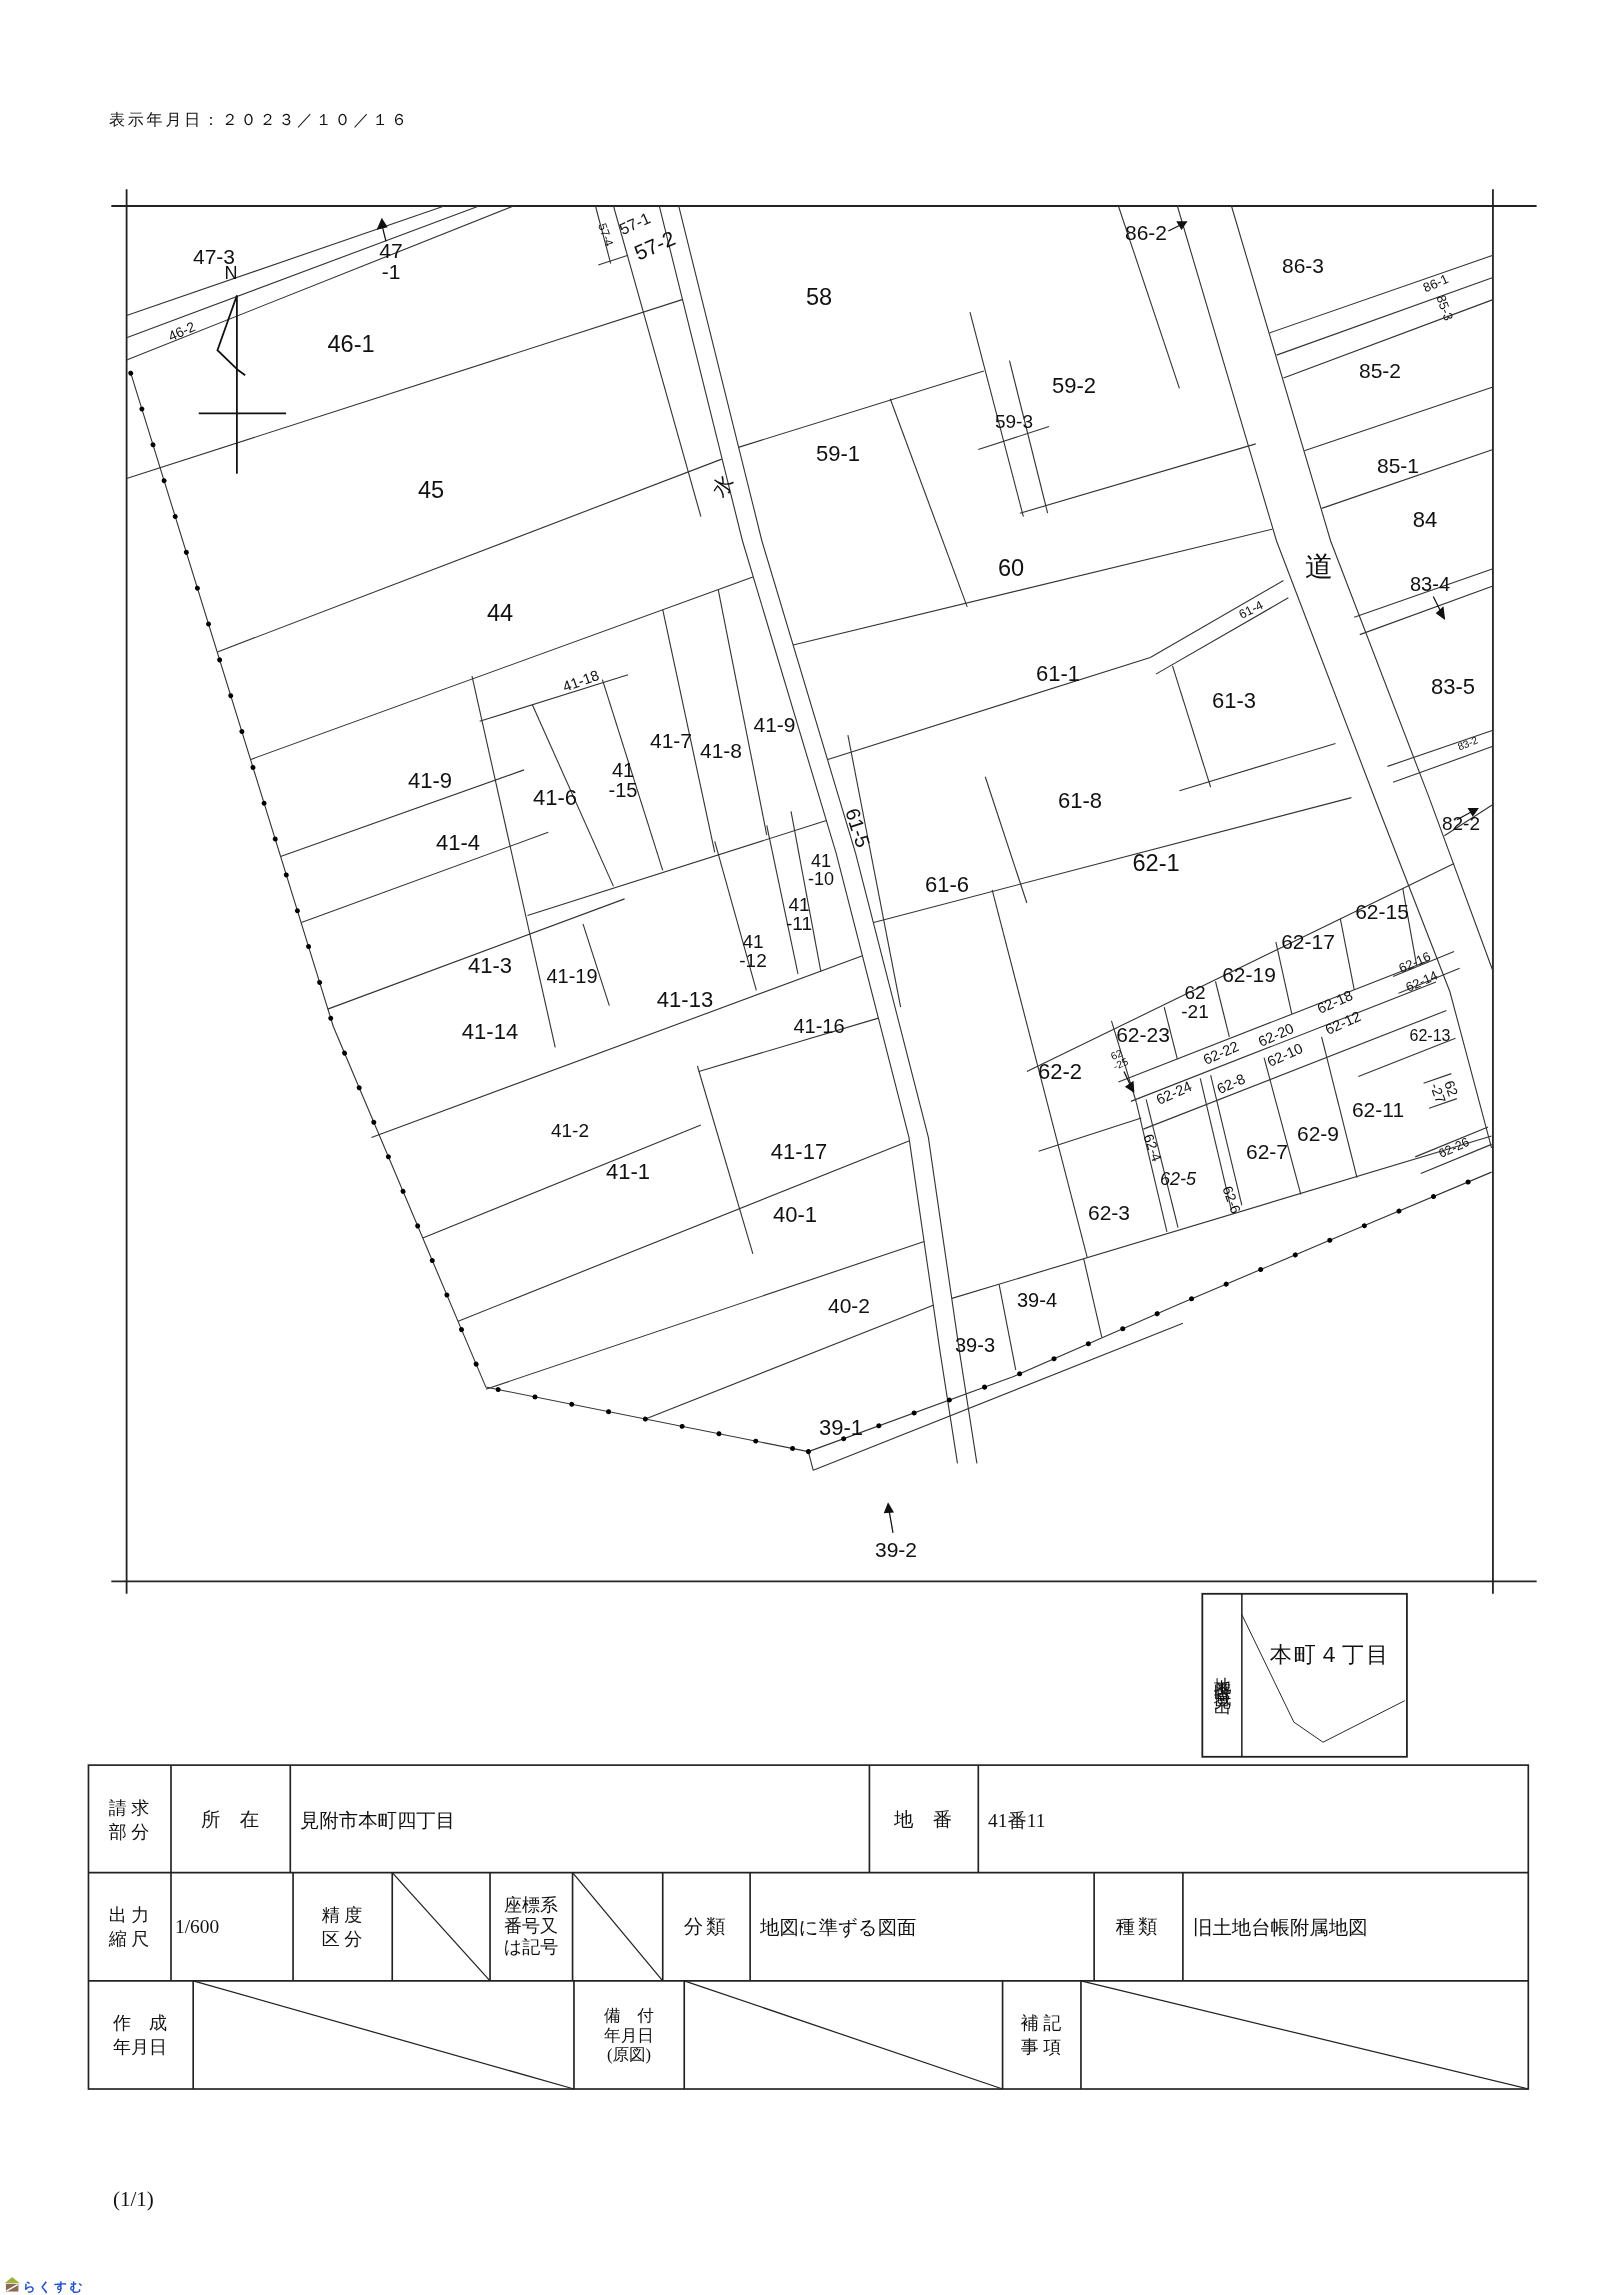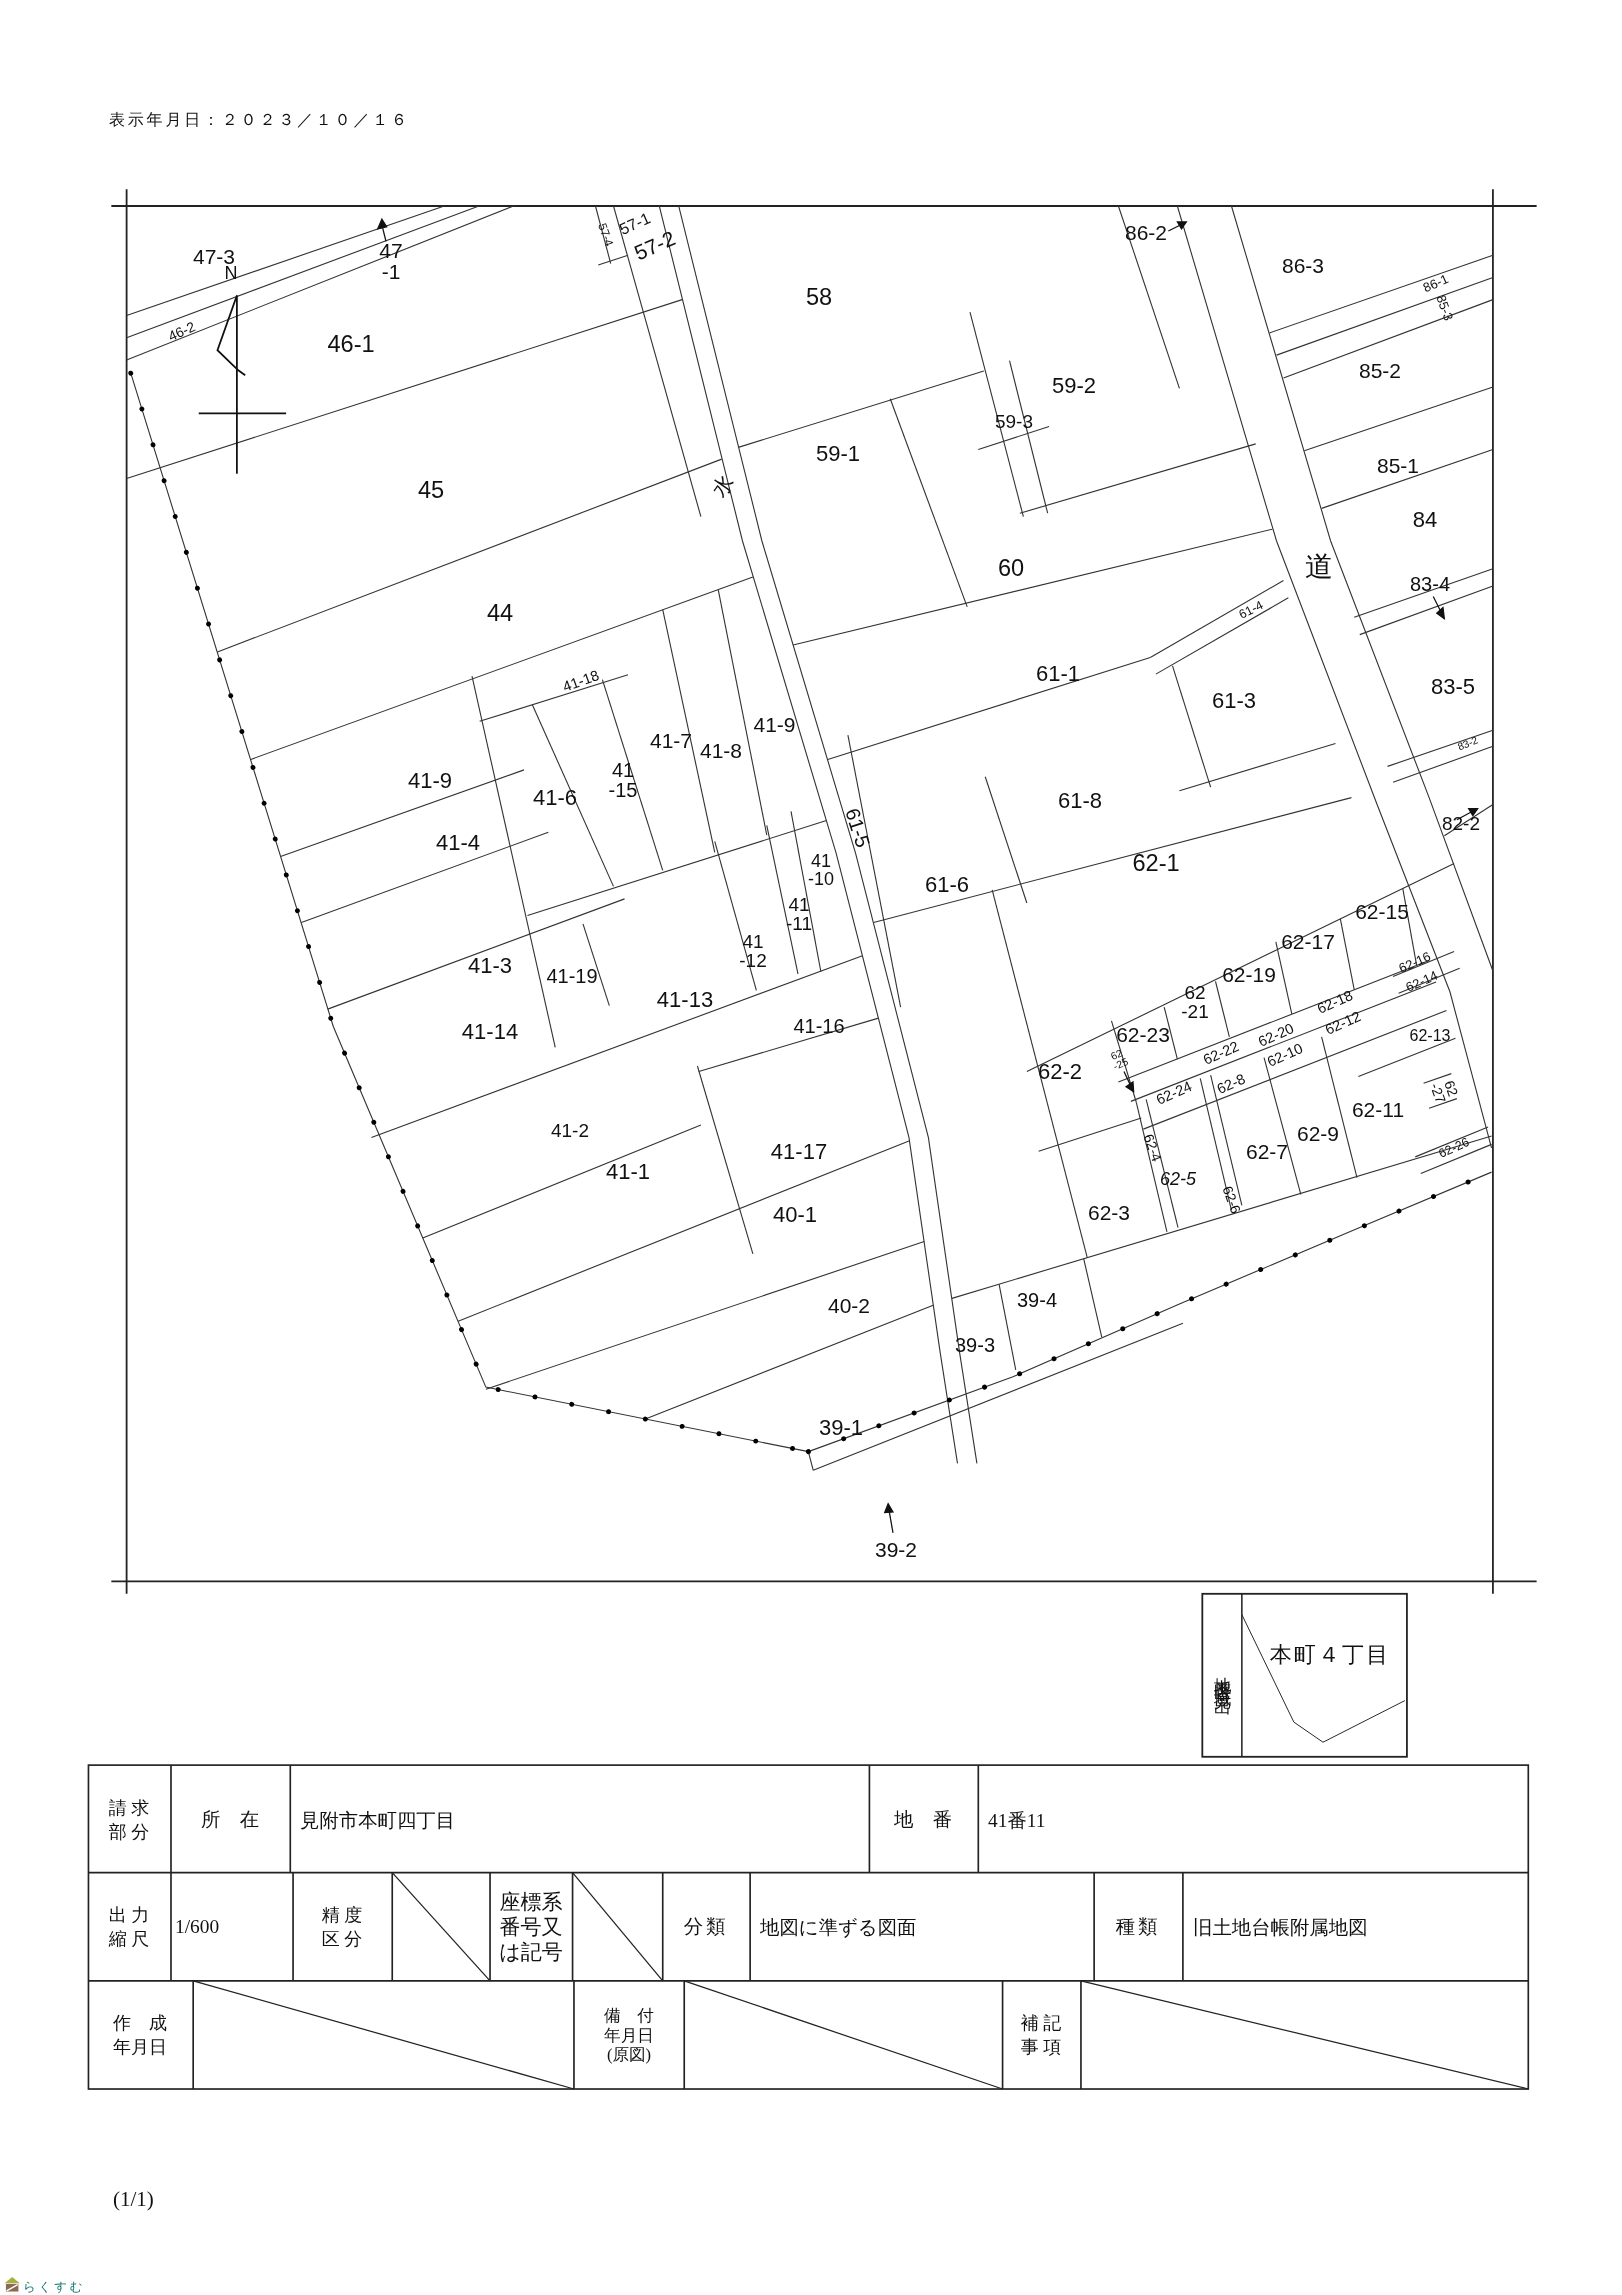--- a/index.html
+++ b/index.html
@@ -3,21 +3,21 @@
 <meta charset="utf-8">
 <style>
   html,body{margin:0;padding:0;background:#ffffff;}
   .page{position:relative;width:1623px;height:2295px;background:#fff;overflow:hidden;
         font-family:"Liberation Sans",sans-serif;color:#151515;}
   svg.lineart{position:absolute;left:0;top:0;}
   .ml{position:absolute;white-space:pre;text-align:center;line-height:0.98;color:#111;}
   .txt{position:absolute;white-space:pre;color:#111;}
   .serif{font-family:"Liberation Serif",serif;}
   .vtext{writing-mode:vertical-rl;text-orientation:upright;letter-spacing:4.2px;}
-  .logo-text{color:#0f766e;}
+  .logo-text{color:#1d4ed8;font-weight:bold;}
 </style>
 </head>
 <body>
 
 <div class="page">
 
   <svg class="lineart" width="1623" height="2295" viewBox="0 0 2339 3309">
     <g stroke="#222" stroke-width="2.6" fill="none">
       <line x1="160" y1="297" x2="2215" y2="297"></line>
       <line x1="160" y1="2280" x2="2215" y2="2280"></line>
@@ -295,21 +295,21 @@
   <div class="ml serif" style="left:230px;top:1820px;font-size:19.4px;transform:translate(-50%,-50%);">所　在</div>
   <div class="txt serif" style="left:300px;top:1820px;font-size:19.4px;transform:translateY(-50%);">見附市本町四丁目</div>
   <div class="ml serif" style="left:923px;top:1820px;font-size:19.4px;transform:translate(-50%,-50%);">地　番</div>
   <div class="txt serif" style="left:988px;top:1820px;font-size:19.4px;transform:translateY(-50%);">41番11</div>
 
   <div class="ml serif" style="left:129px;top:1927px;font-size:18px;transform:translate(-50%,-50%);line-height:1.35;">出 力
 縮 尺</div>
   <div class="txt serif" style="left:175px;top:1927px;font-size:19.4px;transform:translateY(-50%);">1/600</div>
   <div class="ml serif" style="left:342px;top:1927px;font-size:18px;transform:translate(-50%,-50%);line-height:1.35;">精 度
 区 分</div>
-  <div class="ml serif" style="left:531px;top:1927px;font-size:21px;transform:translate(-50%,-50%);line-height:1.18;">座標系
+  <div class="ml serif" style="left:531px;top:1927px;font-size:18px;transform:translate(-50%,-50%);line-height:1.18;">座標系
 番号又
 は記号</div>
   <div class="ml serif" style="left:706px;top:1927px;font-size:19.4px;transform:translate(-50%,-50%);letter-spacing:2.8px;">分類</div>
   <div class="txt serif" style="left:760px;top:1927px;font-size:19.4px;transform:translateY(-50%);">地図に準ずる図面</div>
   <div class="ml serif" style="left:1138px;top:1927px;font-size:19.4px;transform:translate(-50%,-50%);letter-spacing:2.8px;">種類</div>
   <div class="txt serif" style="left:1193px;top:1927px;font-size:19.4px;transform:translateY(-50%);">旧土地台帳附属地図</div>
 
   <div class="ml serif" style="left:140px;top:2035px;font-size:18px;transform:translate(-50%,-50%);line-height:1.35;">作　成
 年月日</div>
   <div class="ml serif" style="left:629px;top:2035px;font-size:16.6px;transform:translate(-50%,-50%);line-height:1.18;">備　付

